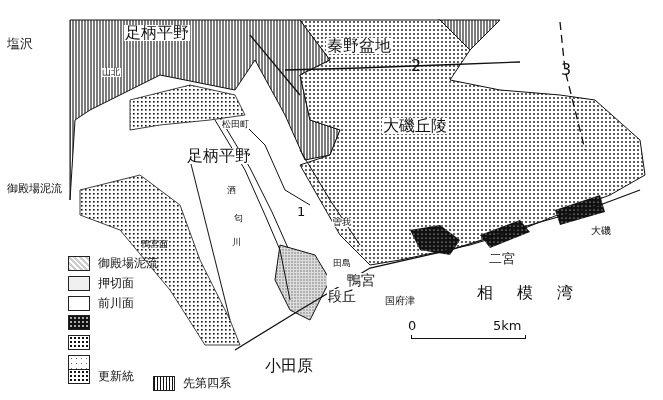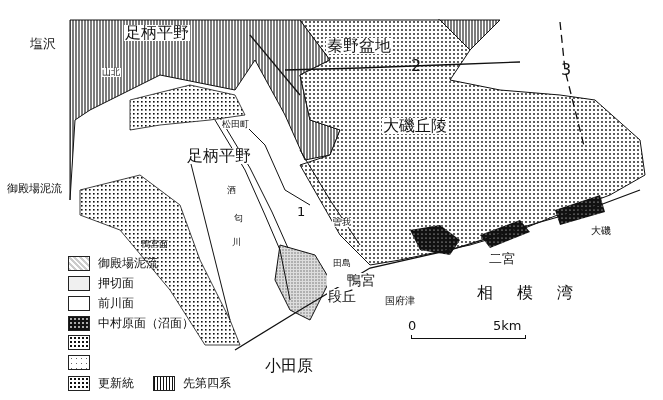--- a/index.html
+++ b/index.html
@@ -81,21 +81,21 @@
     <path d="M240,120 L265,145 L285,190 L310,205"></path>
   </g>
 
   <g fill="none" stroke="#111" stroke-width="1.3">
     <path d="M285,70 L360,68 L440,65 L520,62"></path>
     <path d="M560,22 L565,70 L575,110 L585,150" stroke-dasharray="8,5"></path>
     <path d="M250,35 L300,95"></path>
   </g>
 </svg>
 
-<span class="lbl clear" style="left:6px;top:37px;margin-left:23px;">塩沢</span>
+<span class="lbl clear" style="left:6px;top:37px;">塩沢</span>
 <span class="lbl big" style="left:124px;top:25px;">足柄平野</span>
 <span class="lbl small" style="left:101px;top:68px;">山北</span>
 <span class="lbl big" style="left:326px;top:38px;">秦野盆地</span>
 <span class="lbl big clear" style="left:410px;top:58px;">2</span>
 <span class="lbl big clear" style="left:560px;top:62px;">3</span>
 <span class="lbl big" style="left:382px;top:118px;">大磯丘陵</span>
 <span class="lbl small" style="left:221px;top:120px;">松田町</span>
 <span class="lbl big" style="left:186px;top:148px;">足柄平野</span>
 <span class="lbl clear" style="left:6px;top:183px;font-size:11px;">御殿場泥流</span>
 <span class="lbl small" style="left:226px;top:186px;">酒</span>
@@ -121,29 +121,28 @@
   <div class="legend-row" style="left:0;top:20px;">
     <span class="sw" style="background:#f0f0f0;"></span>
     <span>押切面</span>
   </div>
   <div class="legend-row" style="left:0;top:40px;">
     <span class="sw" style="background:#fff;"></span>
     <span>前川面</span>
   </div>
   <div class="legend-row" style="left:0;top:60px;">
     <span class="sw" style="background:radial-gradient(circle,#fff 0.6px,#111 0.9px) 0 0/4px 4px;"></span>
-    <span>中村原面（沼面）</span>
   </div>
   <div class="legend-row" style="left:0;top:80px;">
     <span class="sw" style="background:radial-gradient(circle,#111 0.9px,#fff 1.2px) 0 0/4px 4px;"></span>
   </div>
   <div class="legend-row" style="left:0;top:100px;">
     <span class="sw" style="background:radial-gradient(circle,#666 0.6px,#fff 1px) 0 0/5px 5px;"></span>
   </div>
-  <div class="legend-row" style="left:0;top:120px;text-align:right;">
+  <div class="legend-row" style="left:0;top:113px;text-align:right;">
     <span class="sw" style="background:radial-gradient(circle,#111 0.8px,#fff 1.1px) 0 0/4px 4px;"></span>
     <span>更新統</span>
   </div>
   <div class="legend-row" style="left:85px;top:120px;">
     <span class="sw" style="background:repeating-linear-gradient(90deg,#111 0 1px,#fff 1px 3px);"></span>
     <span>先第四系</span>
   </div>
 </div>
 
 <div class="scalebar">

